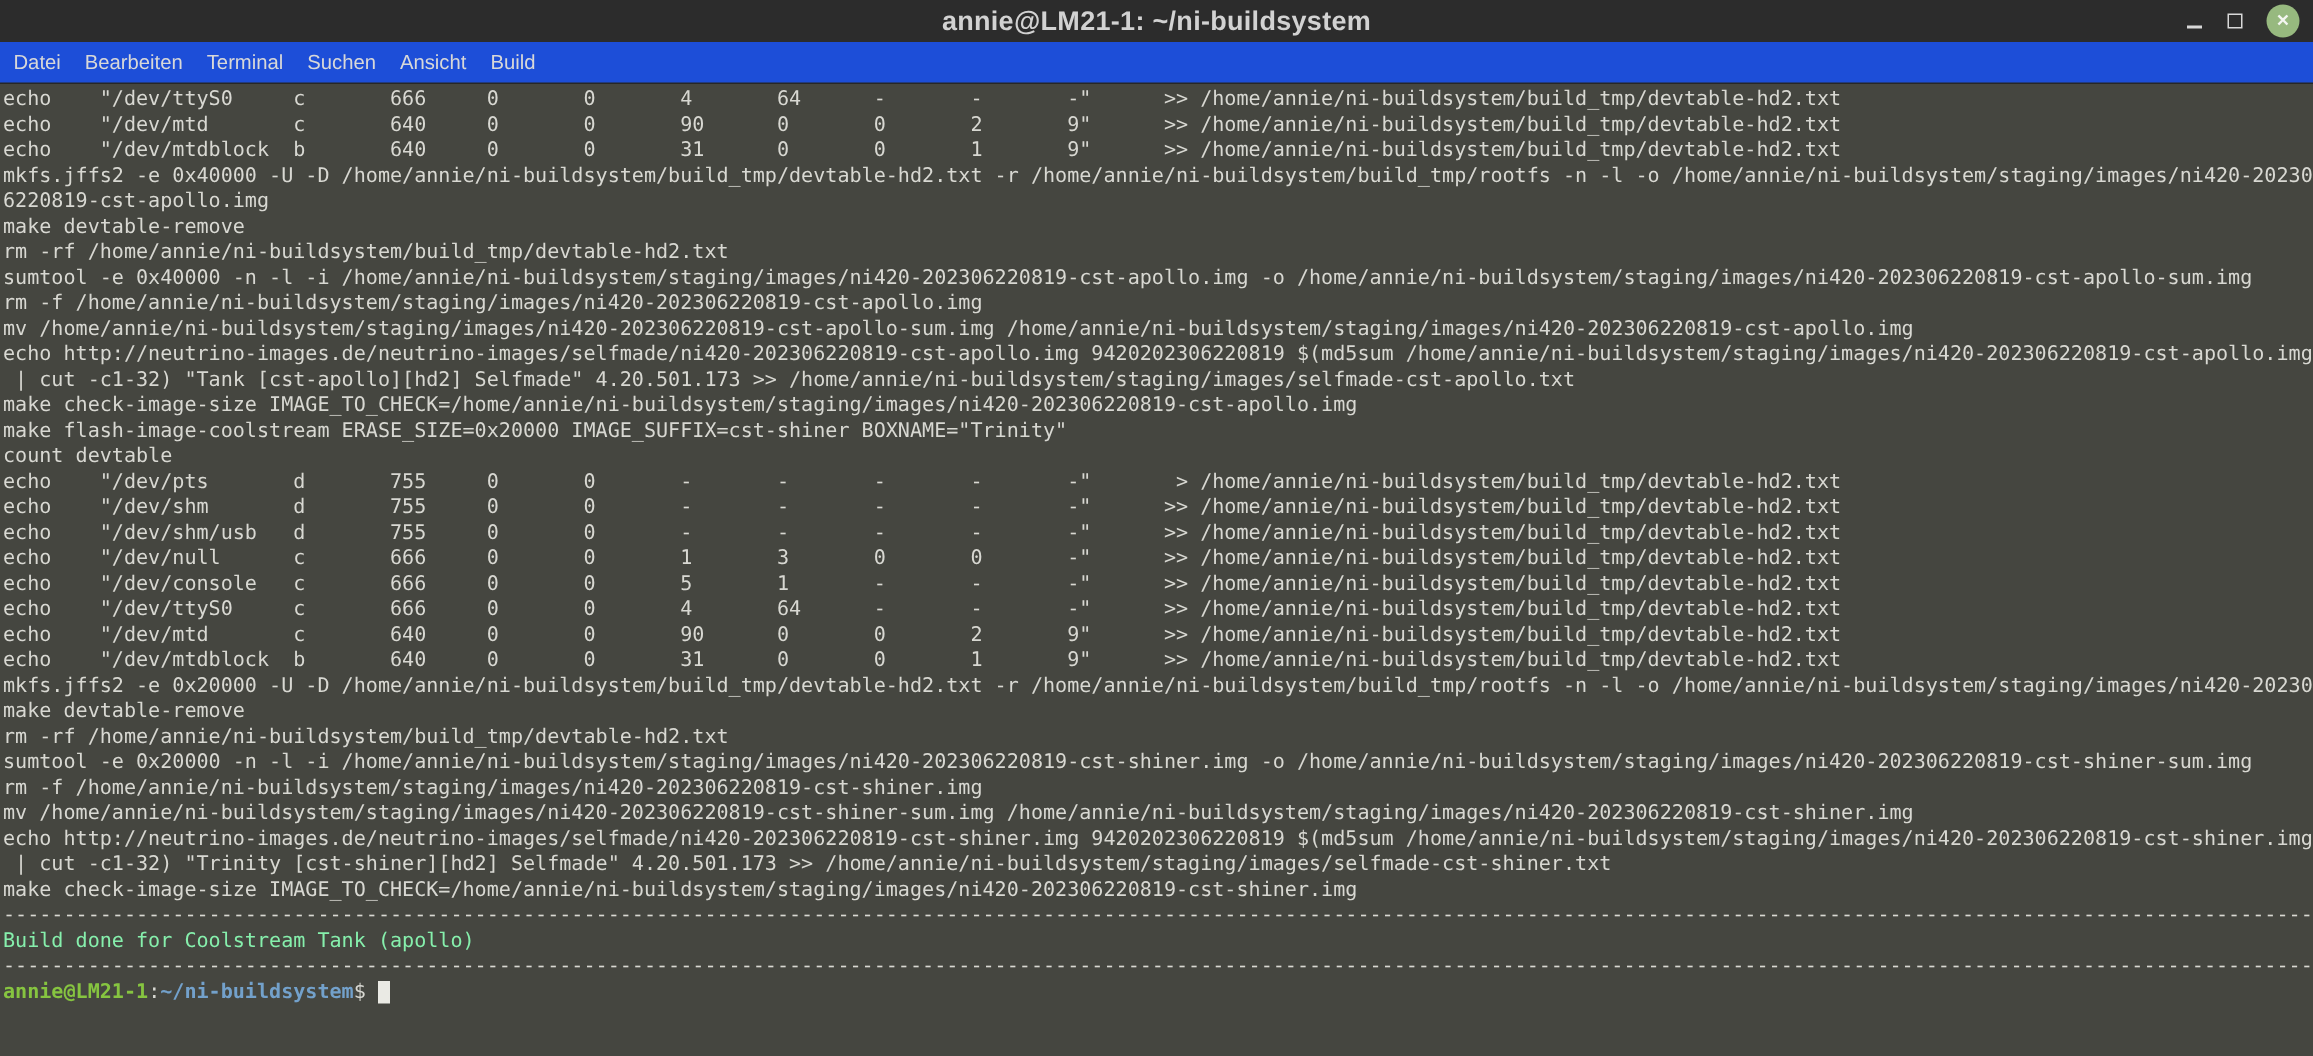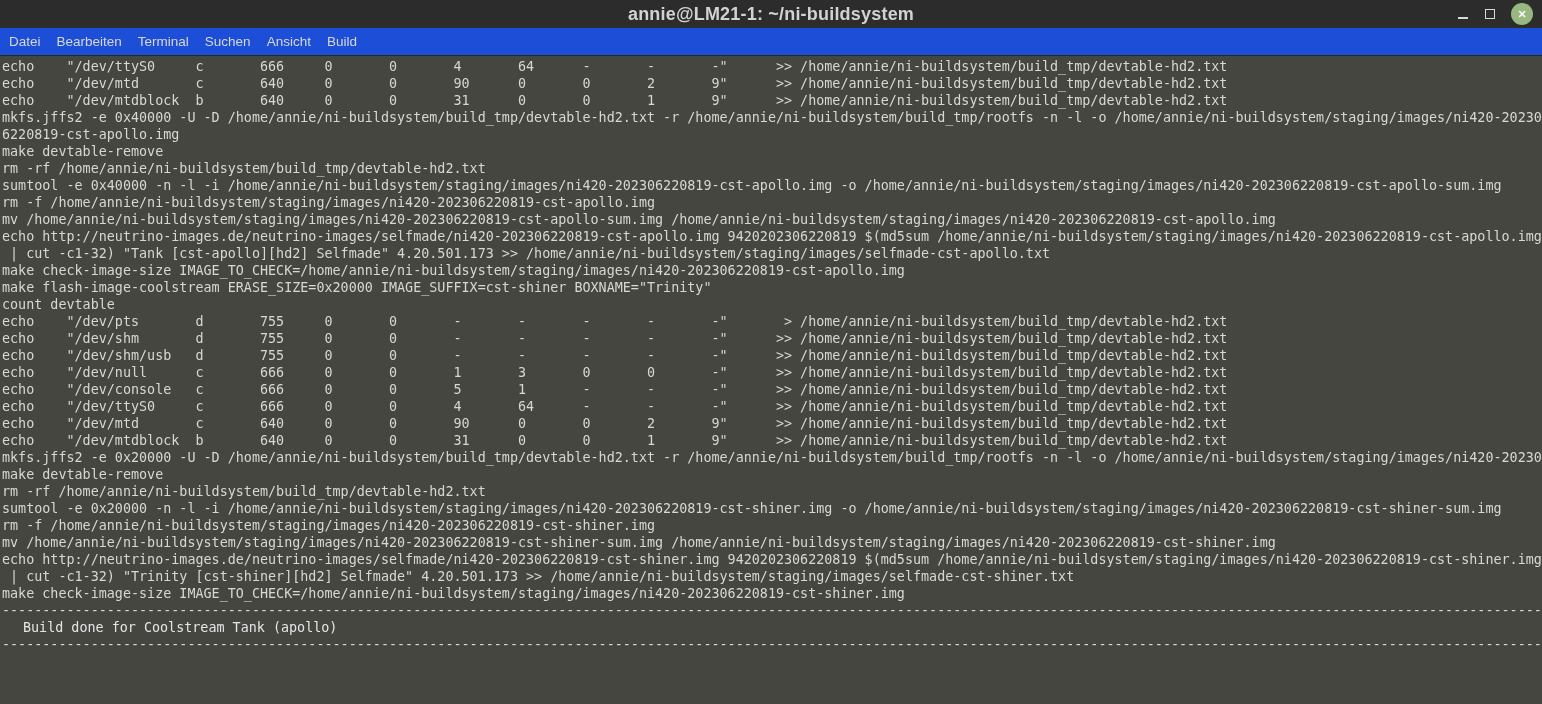--- a/index.html
+++ b/index.html
@@ -41,21 +41,21 @@
   .terminal {
     height: 647px; background: #454640; overflow: hidden;
     padding: 2px 0 0 2px; cursor: text;
   }
   .line {
     font-family: "DejaVu Sans Mono", monospace;
     font-size: 13.4px; line-height: 17px; height: 17px;
     white-space: pre; color: #d8d8d2;
   }
   .c-fg    { color: #d8d8d2; }
-  .c-green { color: #e5e5e5; margin-left: 21px; }
+  .c-green { color: #86efac; }
   .c-user  { color: #86c440; font-weight: bold; }
   .c-path  { color: #73a1cb; font-weight: bold; }
   .cursor {
     display: inline-block; width: 8px; height: 15px;
     background: #eaeae4; vertical-align: text-bottom; margin-left: 0px;
   }
 </style>
 </head>
 <body>
 
@@ -113,14 +113,15 @@
       <div class="line c-fg">rm -rf /home/annie/ni-buildsystem/build_tmp/devtable-hd2.txt</div>
       <div class="line c-fg">sumtool -e 0x20000 -n -l -i /home/annie/ni-buildsystem/staging/images/ni420-202306220819-cst-shiner.img -o /home/annie/ni-buildsystem/staging/images/ni420-202306220819-cst-shiner-sum.img</div>
       <div class="line c-fg">rm -f /home/annie/ni-buildsystem/staging/images/ni420-202306220819-cst-shiner.img</div>
       <div class="line c-fg">mv /home/annie/ni-buildsystem/staging/images/ni420-202306220819-cst-shiner-sum.img /home/annie/ni-buildsystem/staging/images/ni420-202306220819-cst-shiner.img</div>
       <div class="line c-fg">echo http://neutrino-images.de/neutrino-images/selfmade/ni420-202306220819-cst-shiner.img 9420202306220819 $(md5sum /home/annie/ni-buildsystem/staging/images/ni420-202306220819-cst-shiner.img</div>
       <div class="line c-fg"> | cut -c1-32) "Trinity [cst-shiner][hd2] Selfmade" 4.20.501.173 &gt;&gt; /home/annie/ni-buildsystem/staging/images/selfmade-cst-shiner.txt</div>
       <div class="line c-fg">make check-image-size IMAGE_TO_CHECK=/home/annie/ni-buildsystem/staging/images/ni420-202306220819-cst-shiner.img</div>
       <div class="line c-fg">-----------------------------------------------------------------------------------------------------------------------------------------------------------------------------------------------</div>
       <div class="line c-green">Build done for Coolstream Tank (apollo)</div>
       <div class="line c-fg">-----------------------------------------------------------------------------------------------------------------------------------------------------------------------------------------------</div>
+      <div class="line"><span class="c-user">annie@LM21-1</span><span class="c-fg">:</span><span class="c-path">~/ni-buildsystem</span><span class="c-fg">$ </span><span class="cursor"></span></div>
     </div>
 </div>
 
 </body></html>

